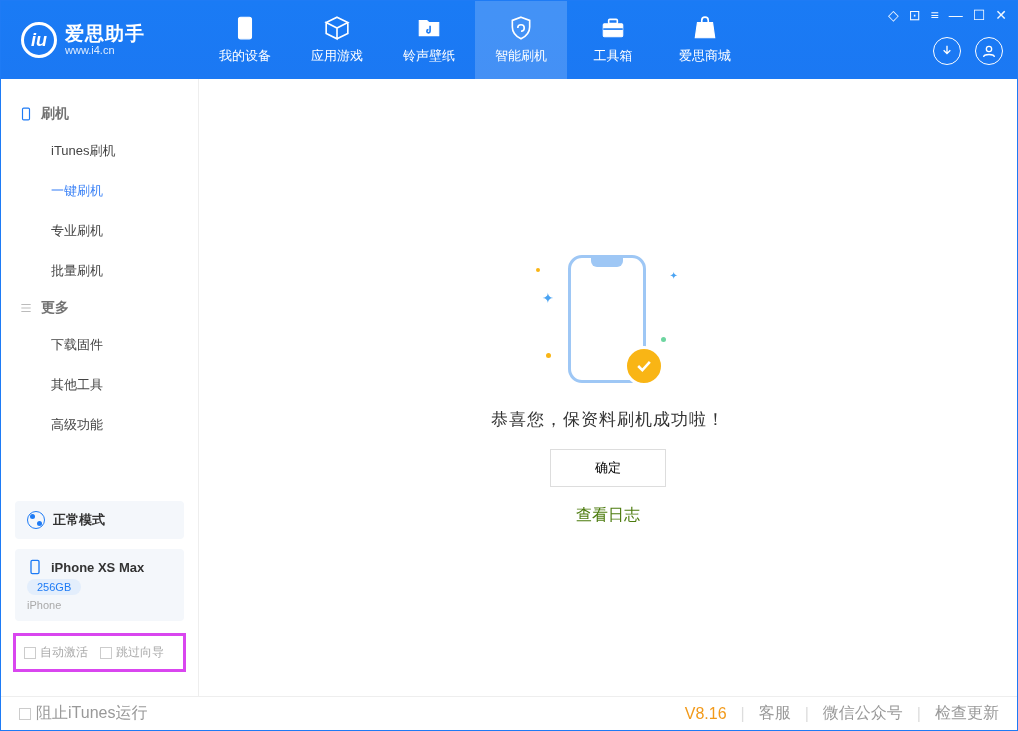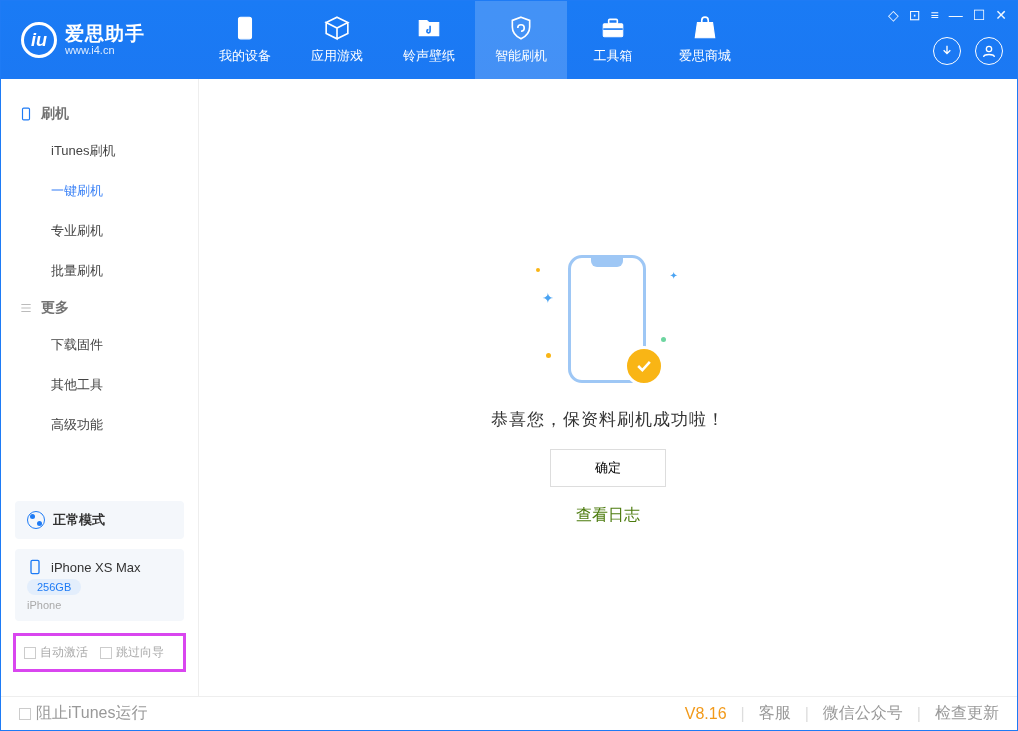--- a/index.html
+++ b/index.html
@@ -32,21 +32,21 @@
 .side-item.active { color: #3b82f6; }
 
 .side-bottom { margin-top: auto; padding: 0 14px 12px; }
 .mode-card, .device-card { background: #f4f7fb; border-radius: 4px; padding: 10px 12px; margin-bottom: 10px; }
 .mode-card { display: flex; align-items: center; gap: 8px; font-size: 13px; font-weight: bold; color: #333; }
 .mode-dot { width: 18px; height: 18px; border: 1.5px solid #1e7bf5; border-radius: 50%; position: relative; }
 .mode-dot::before, .mode-dot::after { content: ""; position: absolute; width: 5px; height: 5px; background: #1e7bf5; border-radius: 50%; }
 .mode-dot::before { top: 2px; left: 2px; }
 .mode-dot::after { bottom: 2px; right: 2px; }
 .device-card { display: flex; flex-direction: column; gap: 4px; }
-.device-row { display: flex; align-items: center; gap: 8px; font-size: 13px; font-weight: normal; color: #333; }
+.device-row { display: flex; align-items: center; gap: 8px; font-size: 13px; font-weight: bold; color: #333; }
 .device-row svg { width: 16px; height: 16px; stroke: #1e7bf5; fill: none; stroke-width: 2; }
 .device-cap { display: inline-block; font-size: 11px; color: #1e7bf5; background: #e3eefc; padding: 2px 10px; border-radius: 10px; width: fit-content; }
 .device-sub { font-size: 11px; color: #aaa; }
 
 .opts-row { display: flex; gap: 12px; padding: 8px 4px 8px 8px; font-size: 12px; color: #aaa; align-items: center; border: 3px solid #d946ef; margin: 12px -2px; }
 .opts-row label { display: flex; align-items: center; gap: 4px; cursor: pointer; }
 .chk { width: 12px; height: 12px; border: 1px solid #ccc; display: inline-block; }
 
 .main { flex: 1; position: relative; display: flex; flex-direction: column; align-items: center; justify-content: center; gap: 18px; }
 .hero { position: relative; width: 160px; height: 140px; }

